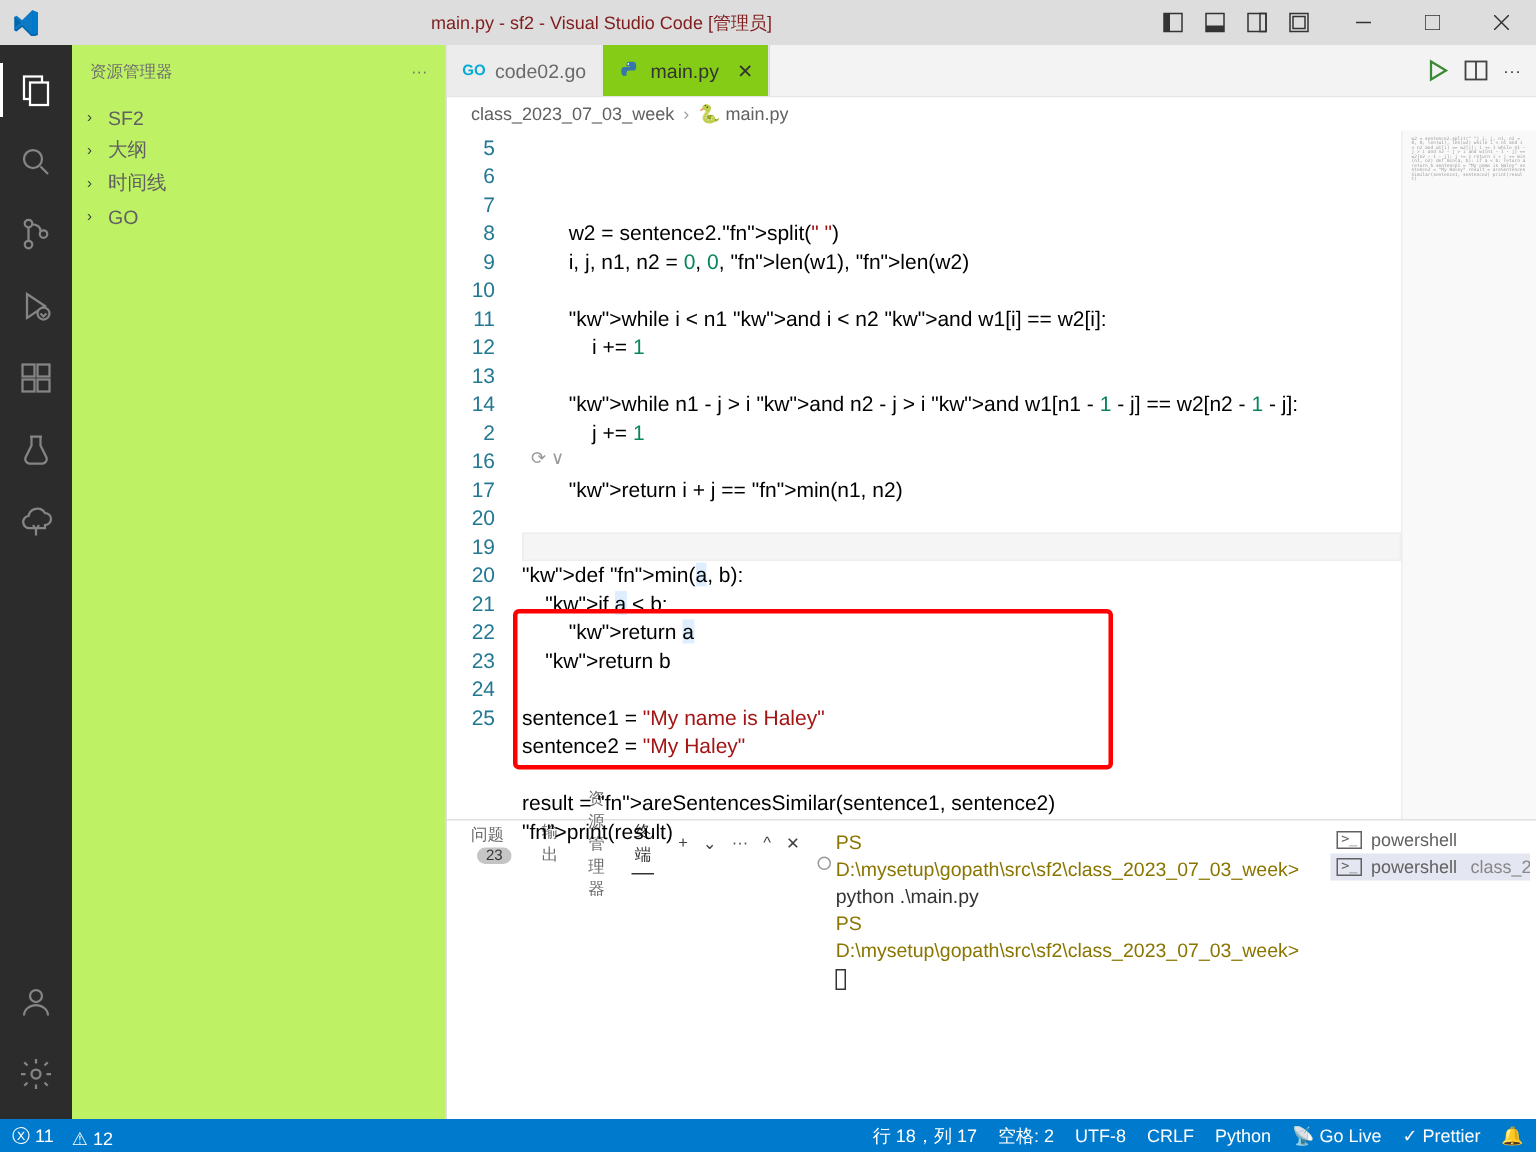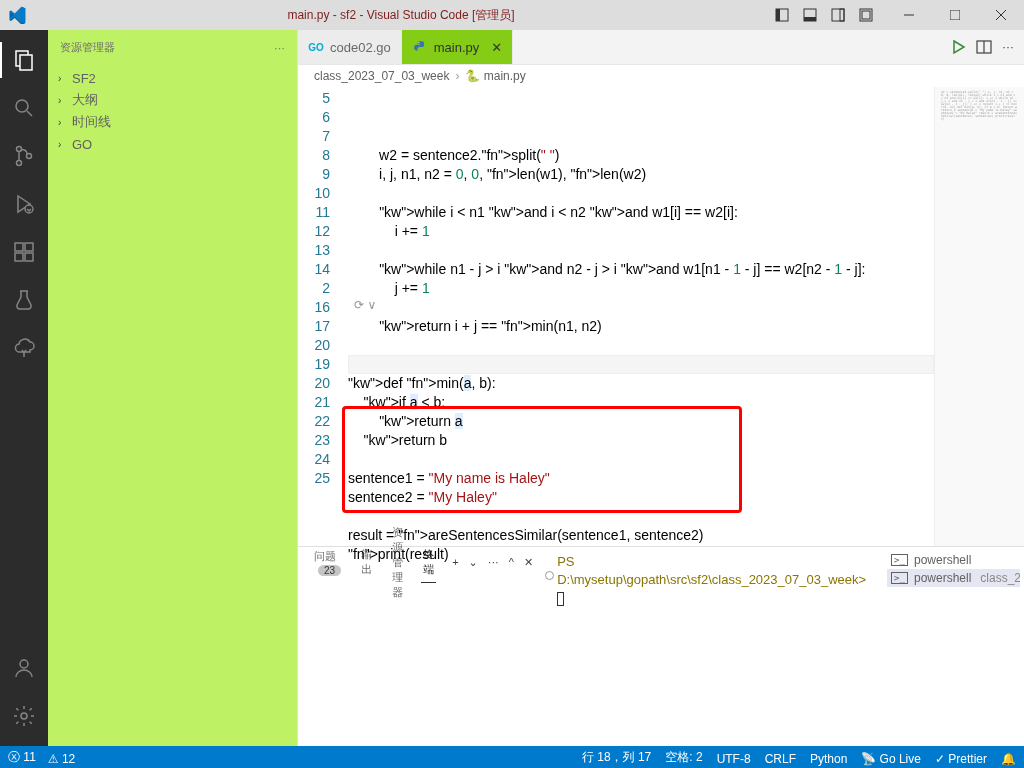--- a/index.html
+++ b/index.html
@@ -51,21 +51,21 @@
 .badge{background:#c5c5c5;color:#333;border-radius:10px;padding:0 6px;font-size:10px;margin-left:4px}
 .paneltabs .pactions{margin-left:auto;display:flex;gap:10px;padding-right:12px;color:#424242}
 .panelbody{flex:1;display:flex}
 .terminal{flex:1;padding:6px 12px;font-family:Consolas,monospace;font-size:13px;color:#333;line-height:18px;position:relative}
 .terminal .cursor{display:inline-block;width:7px;height:14px;border:1px solid #333;vertical-align:middle}
 .termside{width:150px;border-left:1px solid transparent;padding:4px 8px;font-size:12px;color:#616161}
 .termside .tsitem{display:flex;align-items:center;gap:6px;padding:2px 4px;white-space:nowrap;overflow:hidden;text-overflow:ellipsis}
 .termside .tsitem.active{background:#e4e6f1}
 .statusbar{height:22px;background:#007acc;color:#fff;display:flex;align-items:center;font-size:12px;padding:0 8px;gap:10px}
 .statusbar .sleft{display:flex;gap:12px;align-items:flex-end}
-.statusbar .sright{margin-left:auto;display:flex;gap:14px;align-items:flex-end}
+.statusbar .sright{margin-left:auto;display:flex;gap:14px;align-items:center}
 svg{display:block}
 </style>
 </head>
 <body>
 
 <div class="titlebar">
   <div class="vsc-icon">
     <svg width="18" height="18" viewBox="0 0 24 24">
         <path fill="#0065A9" d="M23 3l-5-2-9 9-5-4-2 1v12l2 1 5-4 9 9 5-2V3z"></path>
         <path fill="#007ACC" d="M23 3l-5-2v22l5-2V3z"></path>
@@ -311,20 +311,21 @@
         <div class="pactions">
           <span>+</span>
           <span>⌄</span>
           <span>···</span>
           <span>^</span>
           <span>✕</span>
         </div>
       </div>
       <div class="panelbody">
         <div class="terminal" id="term">
+            <div><span style="color:#8a7500">PS D:\mysetup\gopath\src\sf2\class_2023_07_03_week&gt;</span><span> python .\main.py</span></div>
             <div><span style="color:#8a7500">PS D:\mysetup\gopath\src\sf2\class_2023_07_03_week&gt;</span> <span class="cursor"></span></div>
             <div style="position: absolute; left: 0px; top: 24px; width: 9px; height: 9px; border: 1px solid rgb(153, 153, 153); border-radius: 50%;"></div>
           </div>
         <div class="termside" id="termside">
             <div class="tsitem">
               <span style="font-family:monospace;border:1px solid #616161;padding:0 2px;font-size:9px">&gt;_</span>
               <span>powershell</span>
             </div>
             <div class="tsitem active">
               <span style="font-family:monospace;border:1px solid #616161;padding:0 2px;font-size:9px">&gt;_</span>

